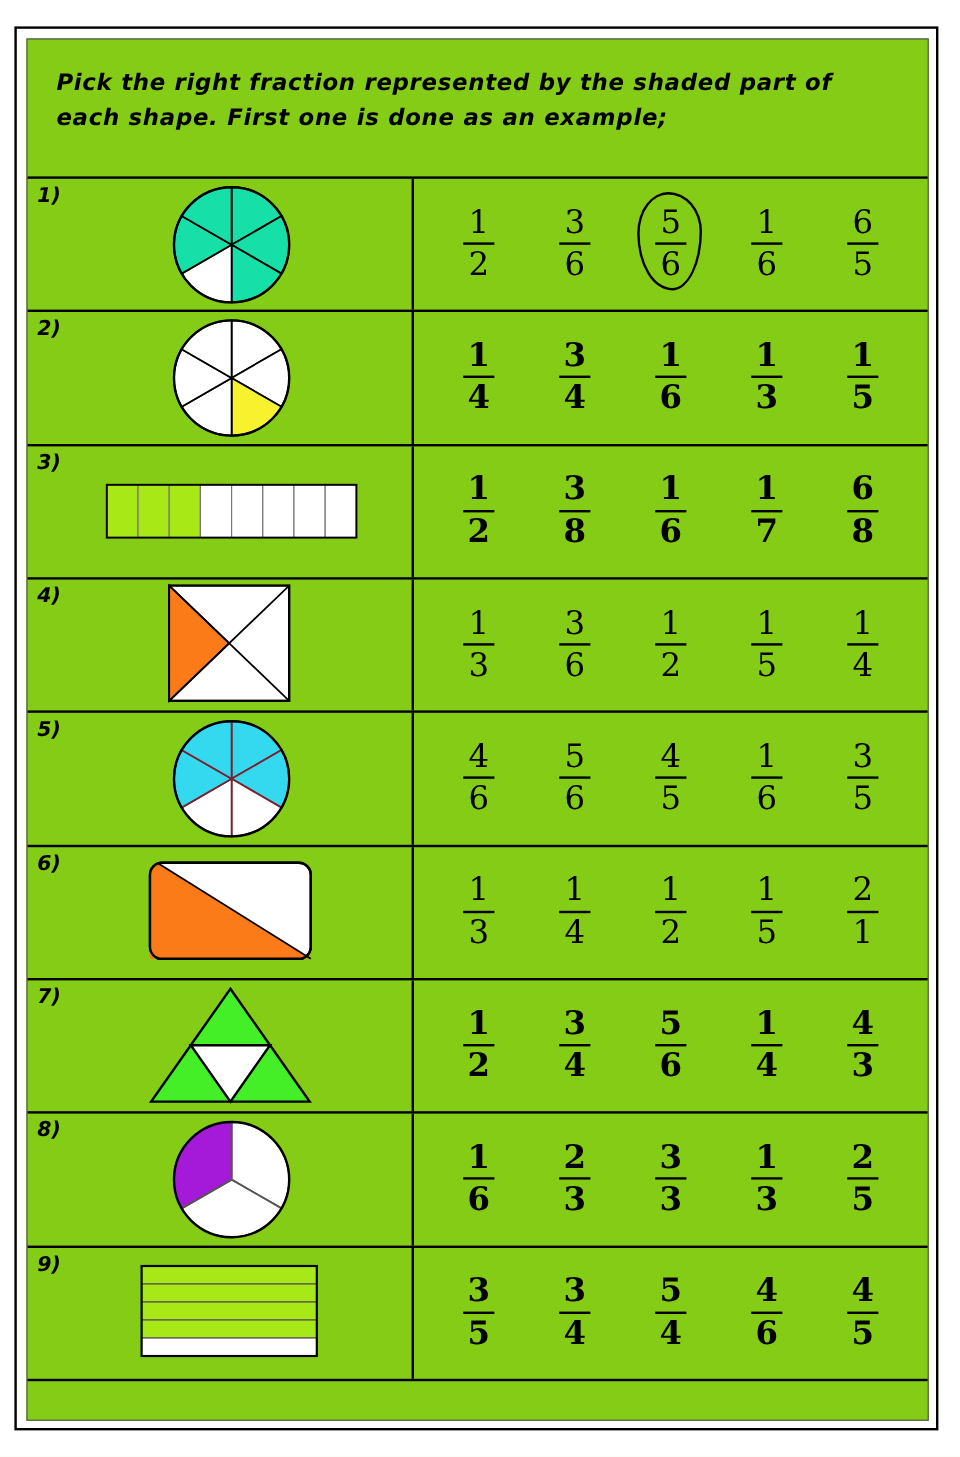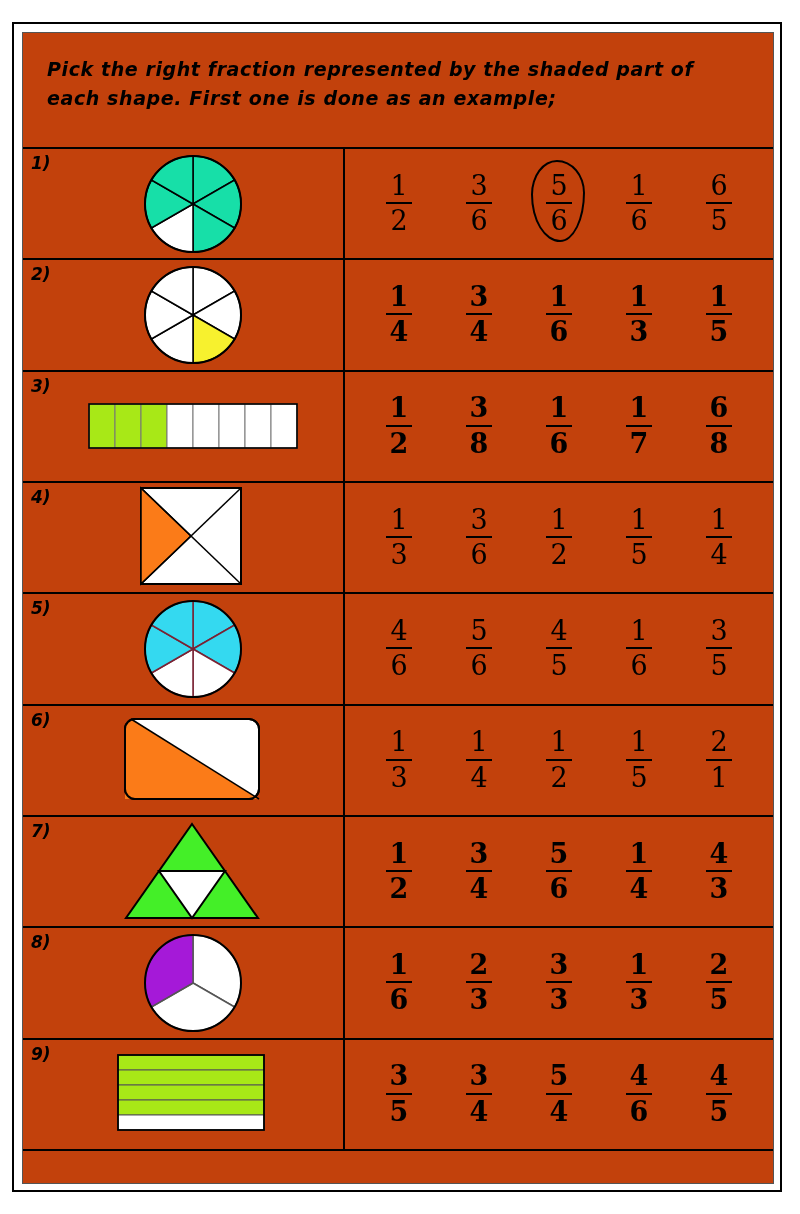--- a/index.html
+++ b/index.html
@@ -24,21 +24,21 @@
     background: #fff;
   }
   .sheet {
     position: absolute;
     left: 8px;
     top: 8px;
     width: 752px;
     height: 1152px;
     box-sizing: border-box;
     border: 1px solid #555;
-    background: #c2410c;
+    background: #84cc16;
     display: flex;
     flex-direction: column;
   }
   .instructions {
     box-sizing: border-box;
     padding: 22px 24px 10px 24px;
     border-bottom: 2px solid #000;
     font-family: "DejaVu Sans", sans-serif;
     font-style: italic;
     font-weight: bold;

